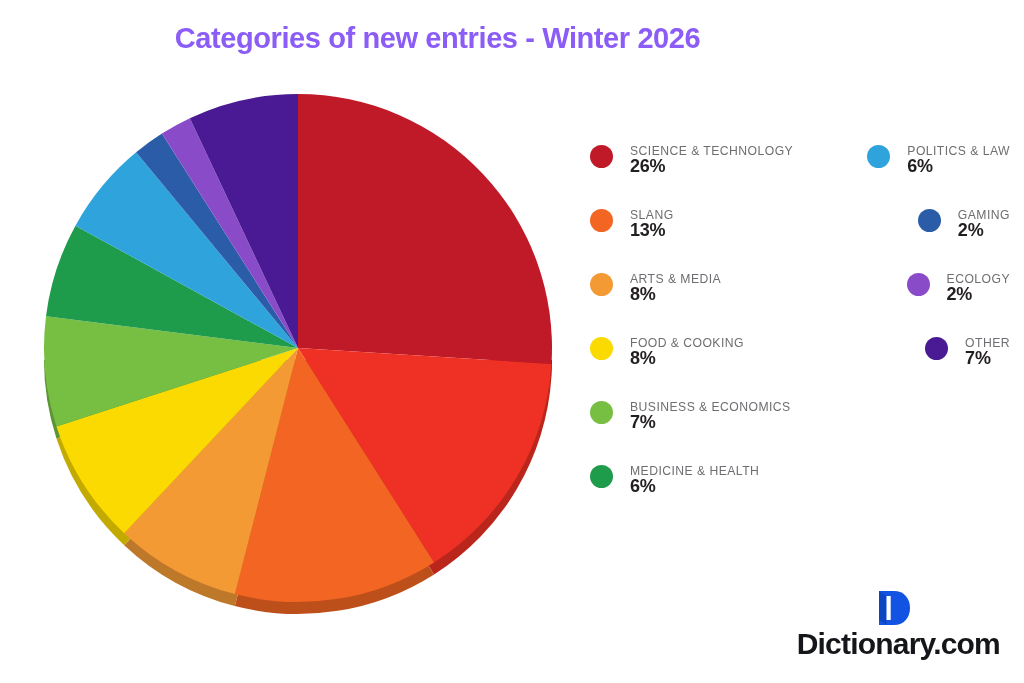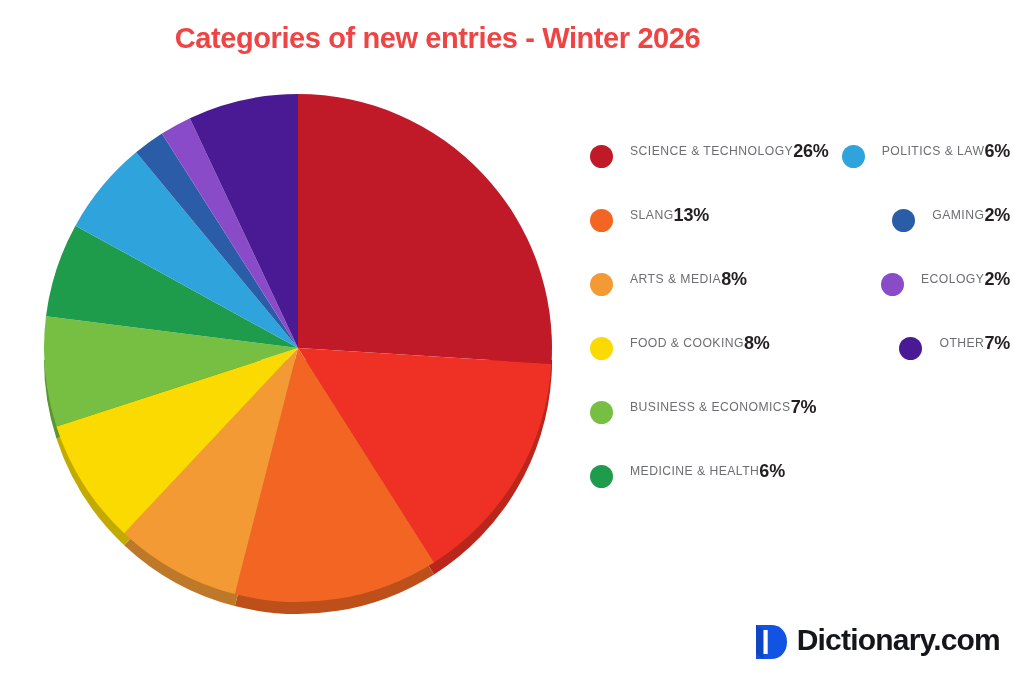--- a/index.html
+++ b/index.html
@@ -18,21 +18,21 @@
 
   
   #chart-title {
     position: absolute;
     left: 0;
     top: 22px;
     width: 875px;
     text-align: center;
     font-size: 29px;
     font-weight: bold;
-    color: #ef4444;
+    color: #8b5cf6;
     letter-spacing: -0.4px;
     white-space: nowrap;
   }
 
   
   #pie-wrap {
     position: absolute;
     left: 42px;
     top: 92px;
     width: 512px;
@@ -59,21 +59,21 @@
   .legend-dot {
     width: 23px;
     height: 23px;
     border-radius: 50%;
     flex: 0 0 23px;
     margin-top: 3px;
   }
   .legend-text {
     margin-left: 17px;
     display: flex;
-    flex-direction: row;
+    flex-direction: column;
     line-height: 1;
   }
   .legend-label {
     font-size: 12.2px;
     font-weight: normal;
     letter-spacing: 0.45px;
     color: #6d6e71;
     text-transform: uppercase;
     white-space: nowrap;
     margin-top: 3px;
@@ -84,20 +84,22 @@
     color: #231f20;
     letter-spacing: -0.2px;
   }
 
   
   #logo {
     position: absolute;
     right: 24px;
     bottom: 22px;
     display: flex;
+    align-items: center;
+    flex-direction: column;
   }
   #logo-mark { display: block; }
   #logo-text {
     margin-left: 9px;
     font-size: 30px;
     font-weight: bold;
     color: #15161a;
     letter-spacing: -0.8px;
     white-space: nowrap;
   }

